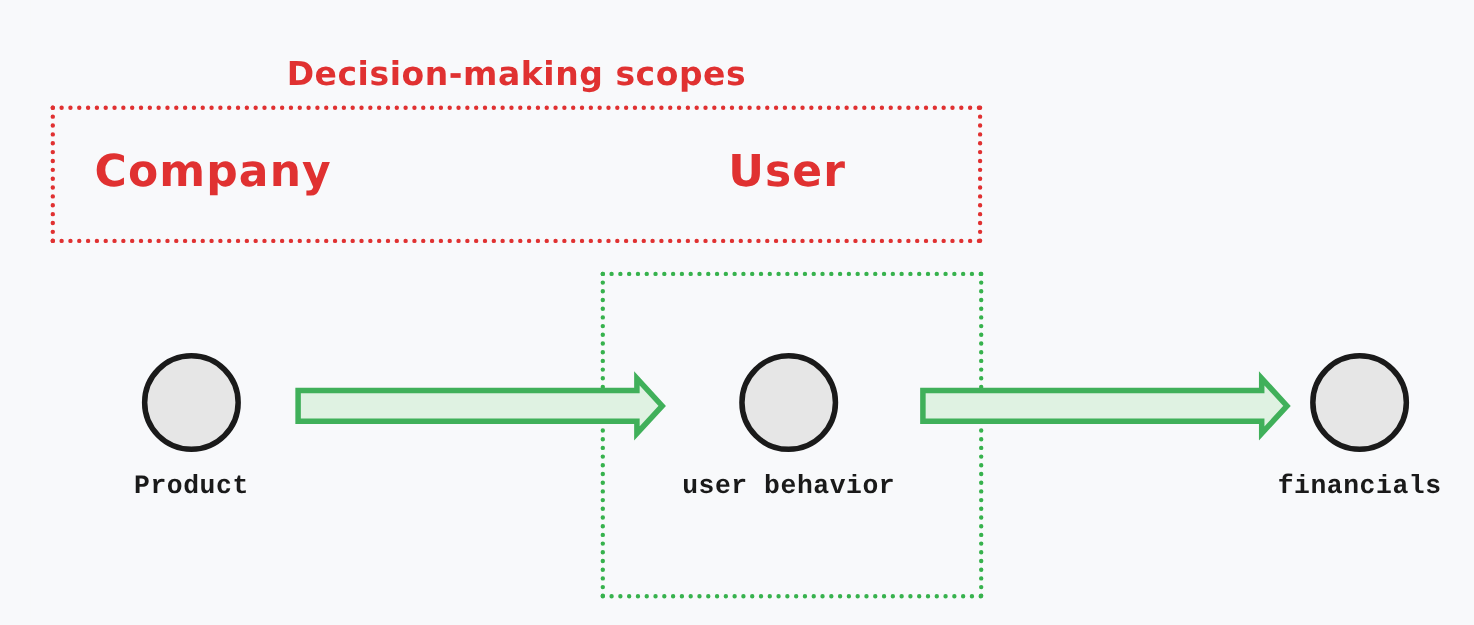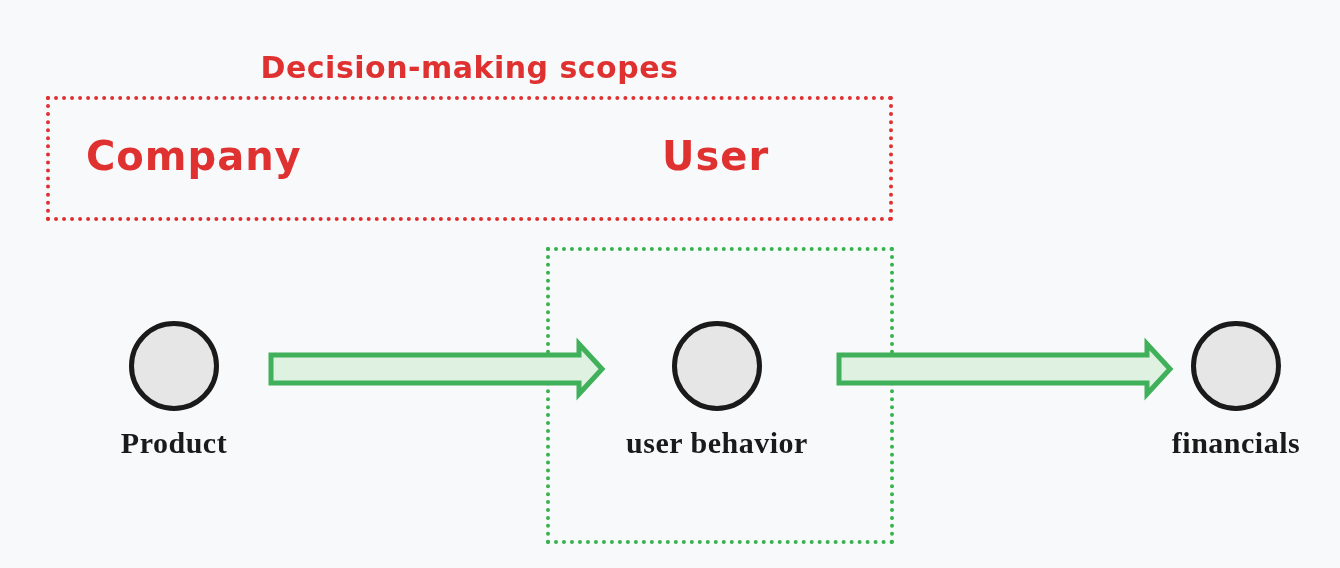--- a/index.html
+++ b/index.html
@@ -87,22 +87,22 @@
     border-radius: 50%;
     background: #e6e6e6;
     border: 5px solid #1a1a1a;
   }
   .node .node-label {
     position: absolute;
     top: 104px;
     left: 50%;
     transform: translateX(-50%);
     color: #1a1a1a;
-    font-family: Liberation Serif, serif;
-    font-size: 30px;
+    font-family: Liberation Mono, monospace;
+    font-size: 24px;
     font-weight: 700;
     line-height: 36px;
     white-space: nowrap;
     letter-spacing: 0.5px;
   }
   #node-product  { left: 101px; top: 321px; }
   #node-behavior { left: 644px; top: 321px; }
   #node-financials { left: 1163px; top: 321px; }
 
   

